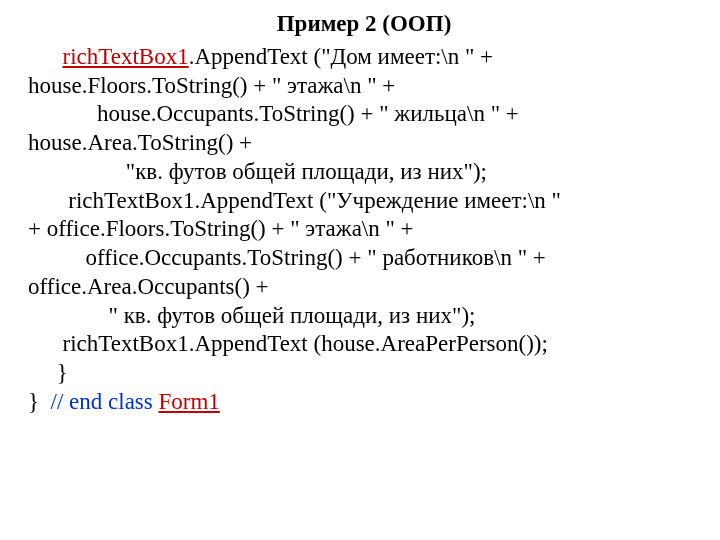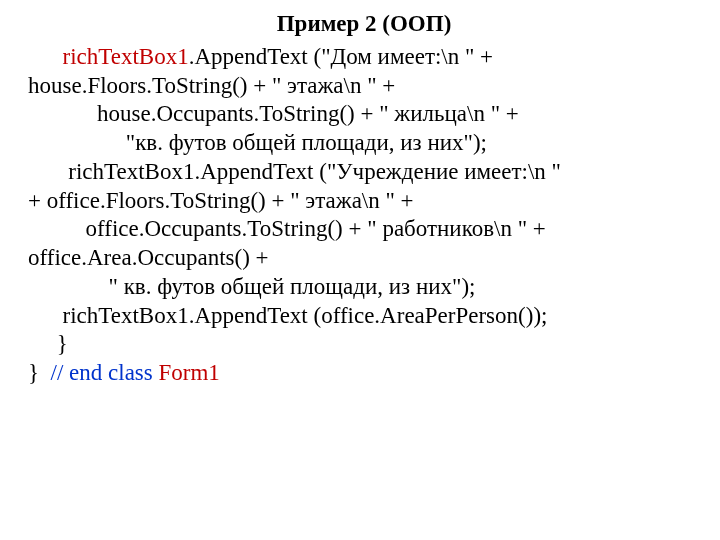--- a/index.html
+++ b/index.html
@@ -17,35 +17,36 @@
     padding: 10px 20px 0 28px;
   }
   .title {
     text-align: center;
     font-weight: bold;
     margin-bottom: 4px;
   }
   .line {
     white-space: pre;
   }
-  .red { color: #c00000; }
+  .red { color: #c00000; text-decoration: underline; }
   .blue { color: #0033cc; }
 </style>
 </head>
 <body>
 
 <div class="page">
   <div class="title">Пример 2 (ООП)</div>
   <div id="code">
       <div class="line"><span>      </span><span class="red">richTextBox1</span><span>.AppendText ("Дом имеет:\n " +</span></div>
       <div class="line"><span>house.Floors.ToString() + " этажа\n " +</span></div>
       <div class="line"><span>            house.Occupants.ToString() + " жильца\n " + </span></div>
+      <div class="line"><span>house.Area.ToString() +</span></div>
       <div class="line"><span>                 "кв. футов общей площади, из них");</span></div>
       <div class="line"><span>       richTextBox1.AppendText ("Учреждение имеет:\n " </span></div>
       <div class="line"><span>+ office.Floors.ToString() + " этажа\n " +</span></div>
       <div class="line"><span>          office.Occupants.ToString() + " работников\n " + </span></div>
       <div class="line"><span>office.Area.Occupants() +</span></div>
       <div class="line"><span>              " кв. футов общей площади, из них");</span></div>
-      <div class="line"><span>      richTextBox1.AppendText (office.AreaPerPerson()); </span></div>
+      <div class="line"><span>      richTextBox1.AppendText (house.AreaPerPerson()); </span></div>
       <div class="line"><span>     }</span></div>
       <div class="line"><span>}  </span><span class="blue">// </span><span class="blue">end class</span><span> </span><span class="red">Form1</span></div>
     </div>
 </div>
 
 </body></html>

